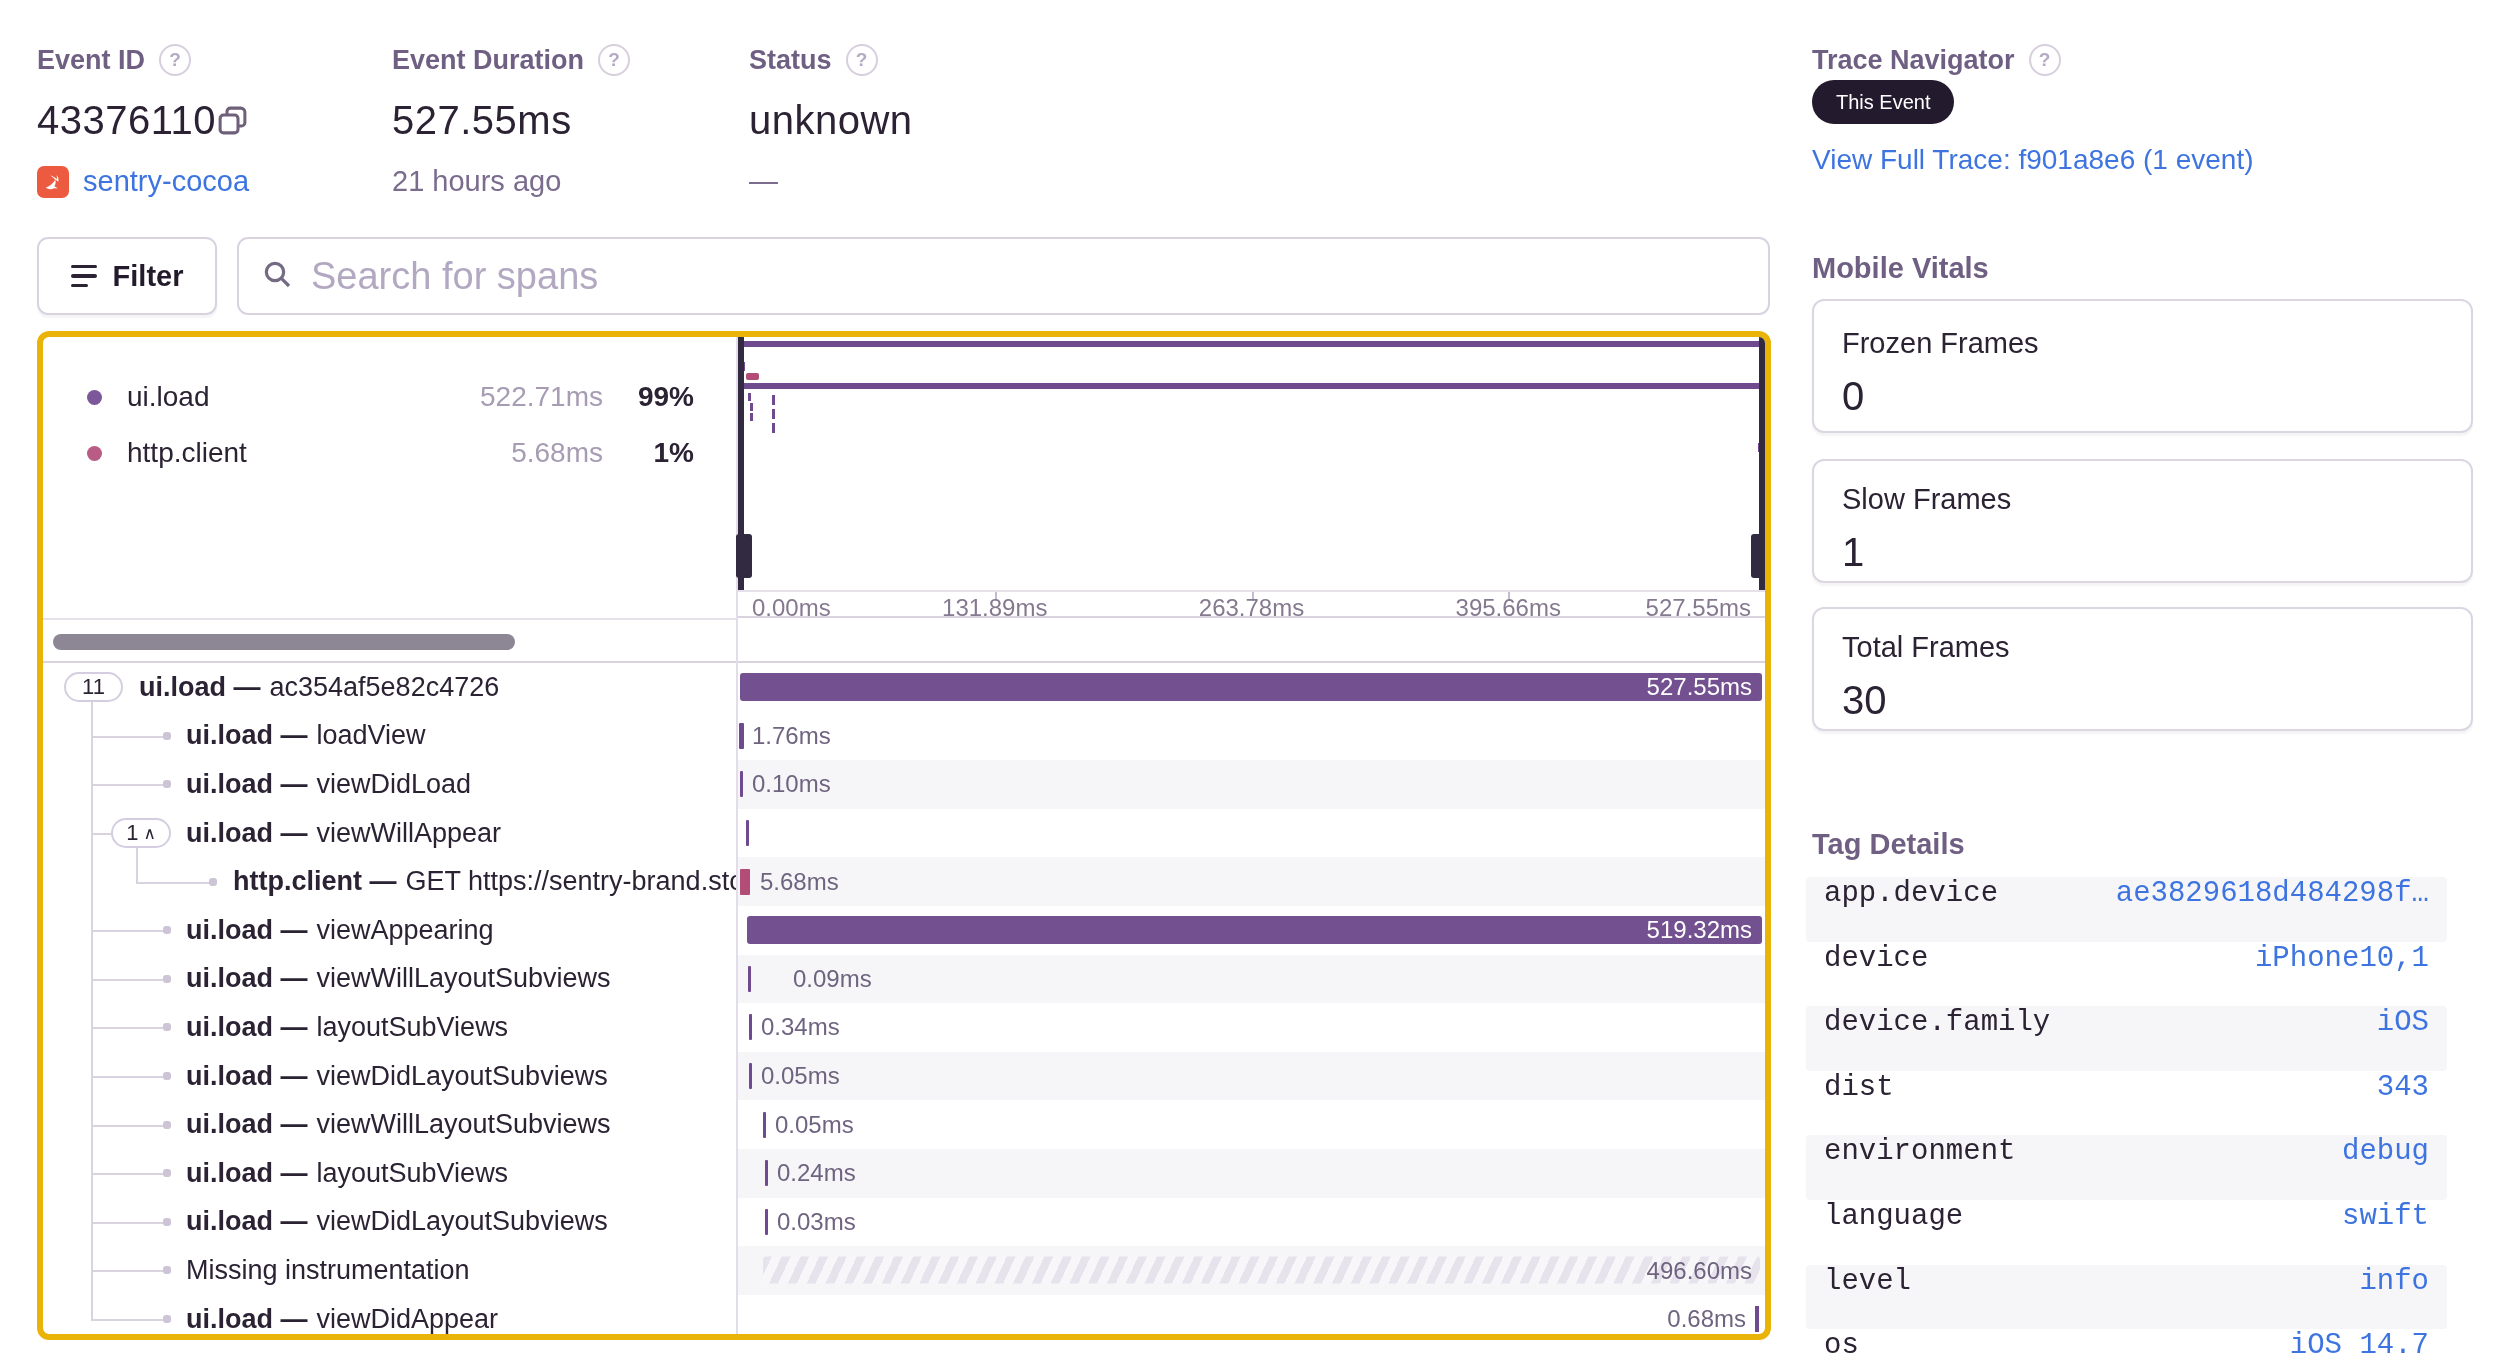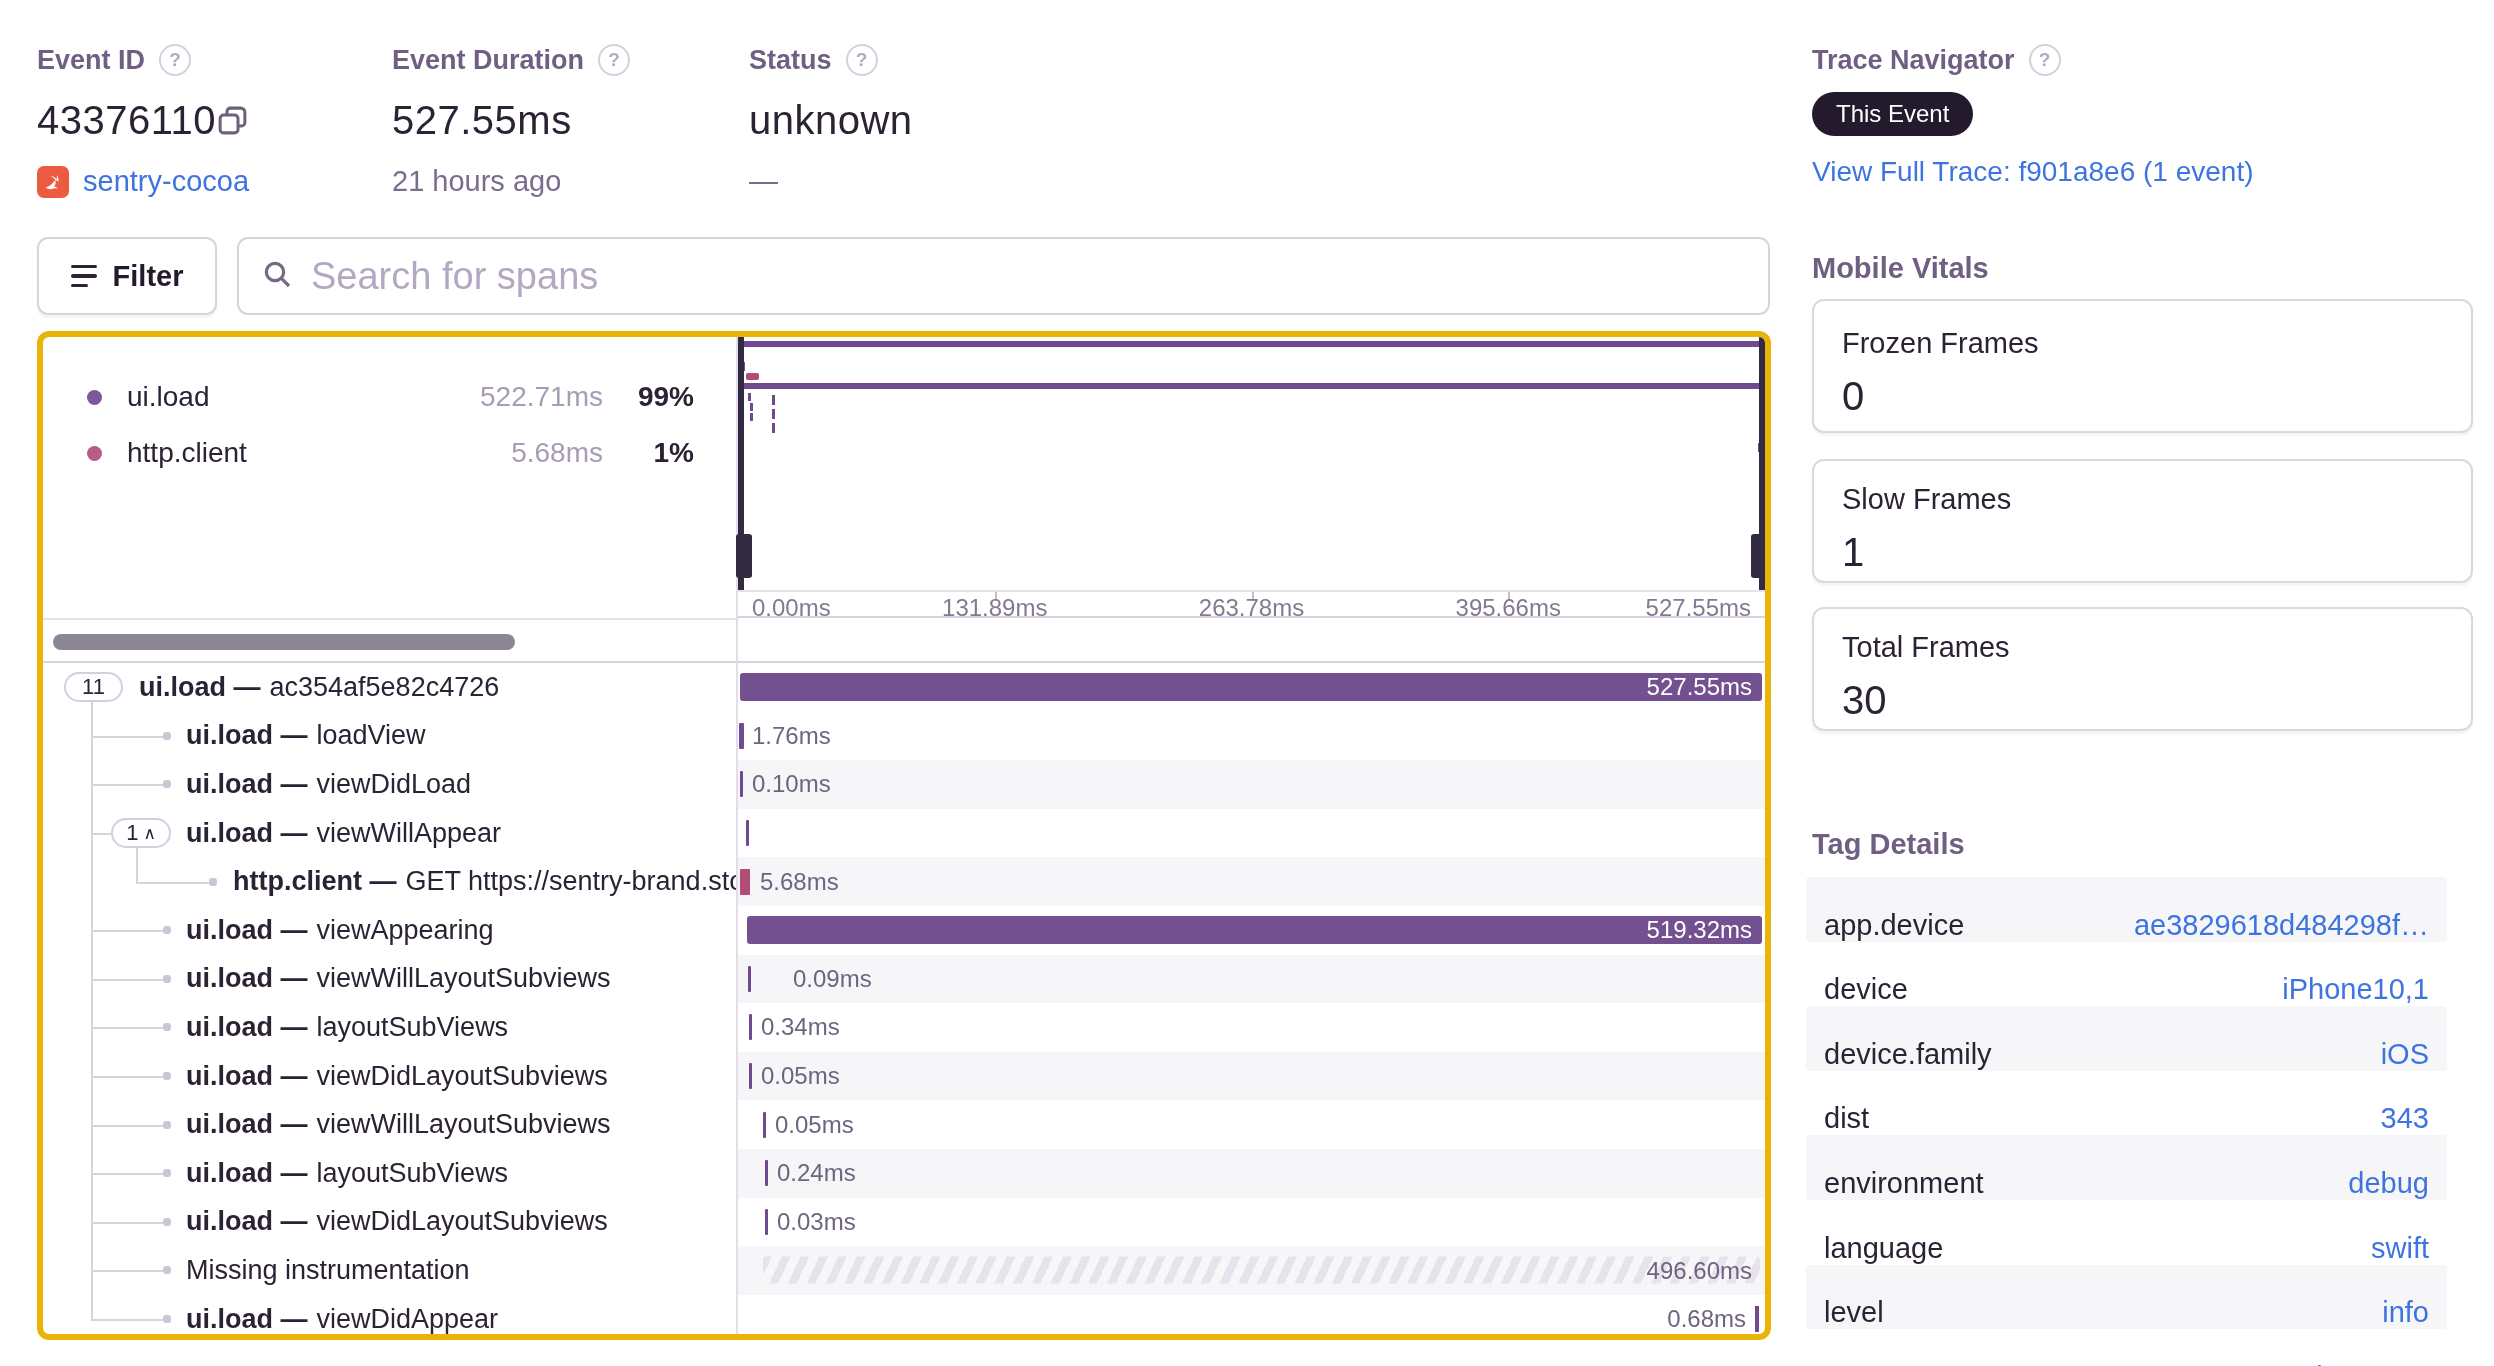--- a/index.html
+++ b/index.html
@@ -16,22 +16,22 @@
     justify-content:center; }
   .meta-value-row { display:flex; align-items:center; gap:0; margin-top:22px; }
   .meta-value { font-size:40px; font-weight:500; color:#2b2233; letter-spacing:.5px; }
   .meta-sub-row { display:flex; align-items:center; gap:14px; margin-top:22px;
     font-size:29px; color:#7b6c8e; }
   .copy-icon { display:inline-flex; }
   .swift-icon { width:32px; height:32px; border-radius:7px; background:#ec5b40;
     display:flex; align-items:center; justify-content:center; }
   .project-link { font-size:29px; color:#3d74e0; }
   .badge-pill { display:inline-flex; align-items:center; height:44px; padding:0 24px;
-    background:#241a2e; color:#fff; font-size:24px; font-weight:500; border-radius:24px;
-    margin-top:16px; }
+    background:#241a2e; color:#fff; font-size:20px; font-weight:500; border-radius:24px;
+    margin-top:4px; }
   .trace-link { display:block; margin-top:20px; font-size:28px; color:#3d74e0; }
 
   
   .filter-btn { position:absolute; left:37px; top:237px; width:180px; height:78px;
     border:2px solid #d9d3e0; border-radius:11px; background:#fff; display:flex;
     align-items:center; justify-content:center; gap:16px; box-shadow:0 3px 2px rgba(43,34,51,.05); }
   .filter-icon { display:flex; flex-direction:column; gap:6px; }
   .filter-icon i { display:block; height:3.5px; background:#2b2233; border-radius:2px; }
   .filter-icon i:nth-child(1){ width:26px; } .filter-icon i:nth-child(2){ width:26px; }
   .filter-icon i:nth-child(3){ width:17px; }
@@ -114,22 +114,22 @@
   .end-row .endbar { width:4px; height:26px; background:#6f4a8e; }
 
   
   .section-title { position:absolute; font-size:29px; font-weight:700; color:#6f5f82; }
   .vital-card { position:absolute; left:1812px; width:661px; border:2px solid #dcd6e2;
     border-radius:12px; background:#fff; box-shadow:0 3px 2px rgba(43,34,51,.05);
     padding:26px 28px 0 28px; }
   .vital-label { font-size:29px; color:#2b2233; }
   .vital-value { font-size:40px; font-weight:500; color:#2b2233; margin-top:14px; }
   .tag-table { position:absolute; left:1806px; top:877px; width:641px; }
-  .tag-row { height:64.6px; display:flex; align-items:flex-end; justify-content:space-between;
-    padding:0 18px; }
+  .tag-row { height:64.6px; display:flex; align-items:flex-start; justify-content:space-between;
+    padding:0 18px;font-family:Liberation Mono, monospace; }
   .tag-row.alt { background:#f6f6f8; border-radius:4px; }
   .tag-key { font-size:29px; color:#2b2233; }
   .tag-value { font-size:29px; color:#3d74e0; }
 </style>
 </head>
 <body>
 
 <div class="page">
 
   <div class="meta-col" style="left:37px;">

